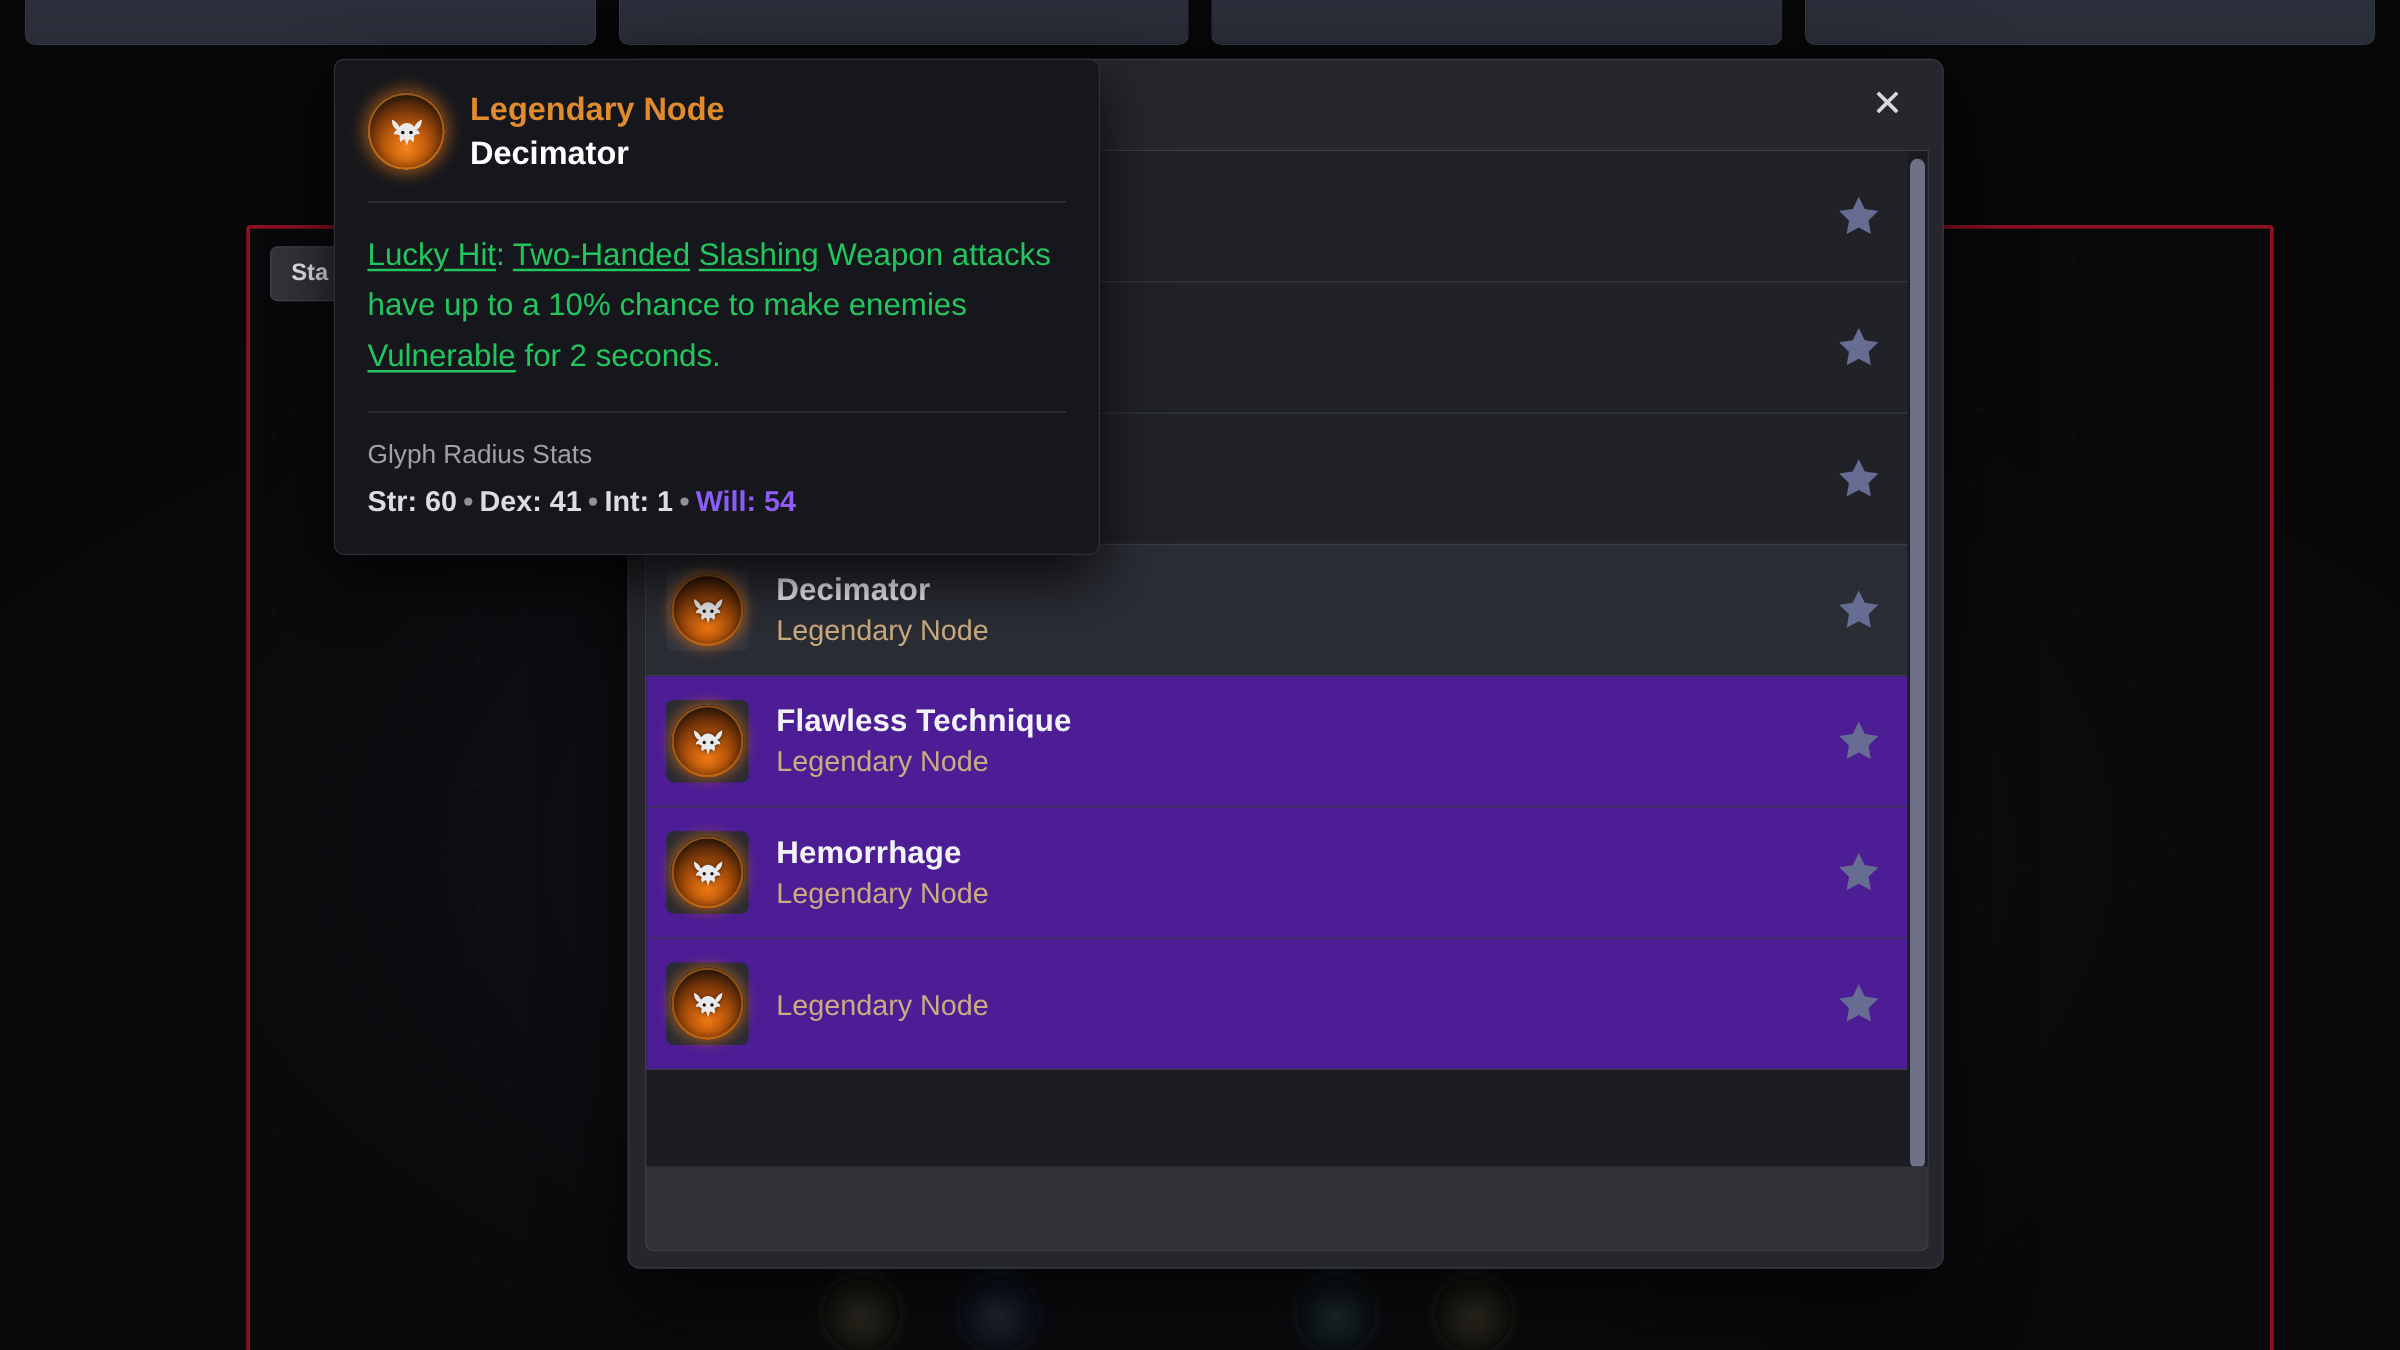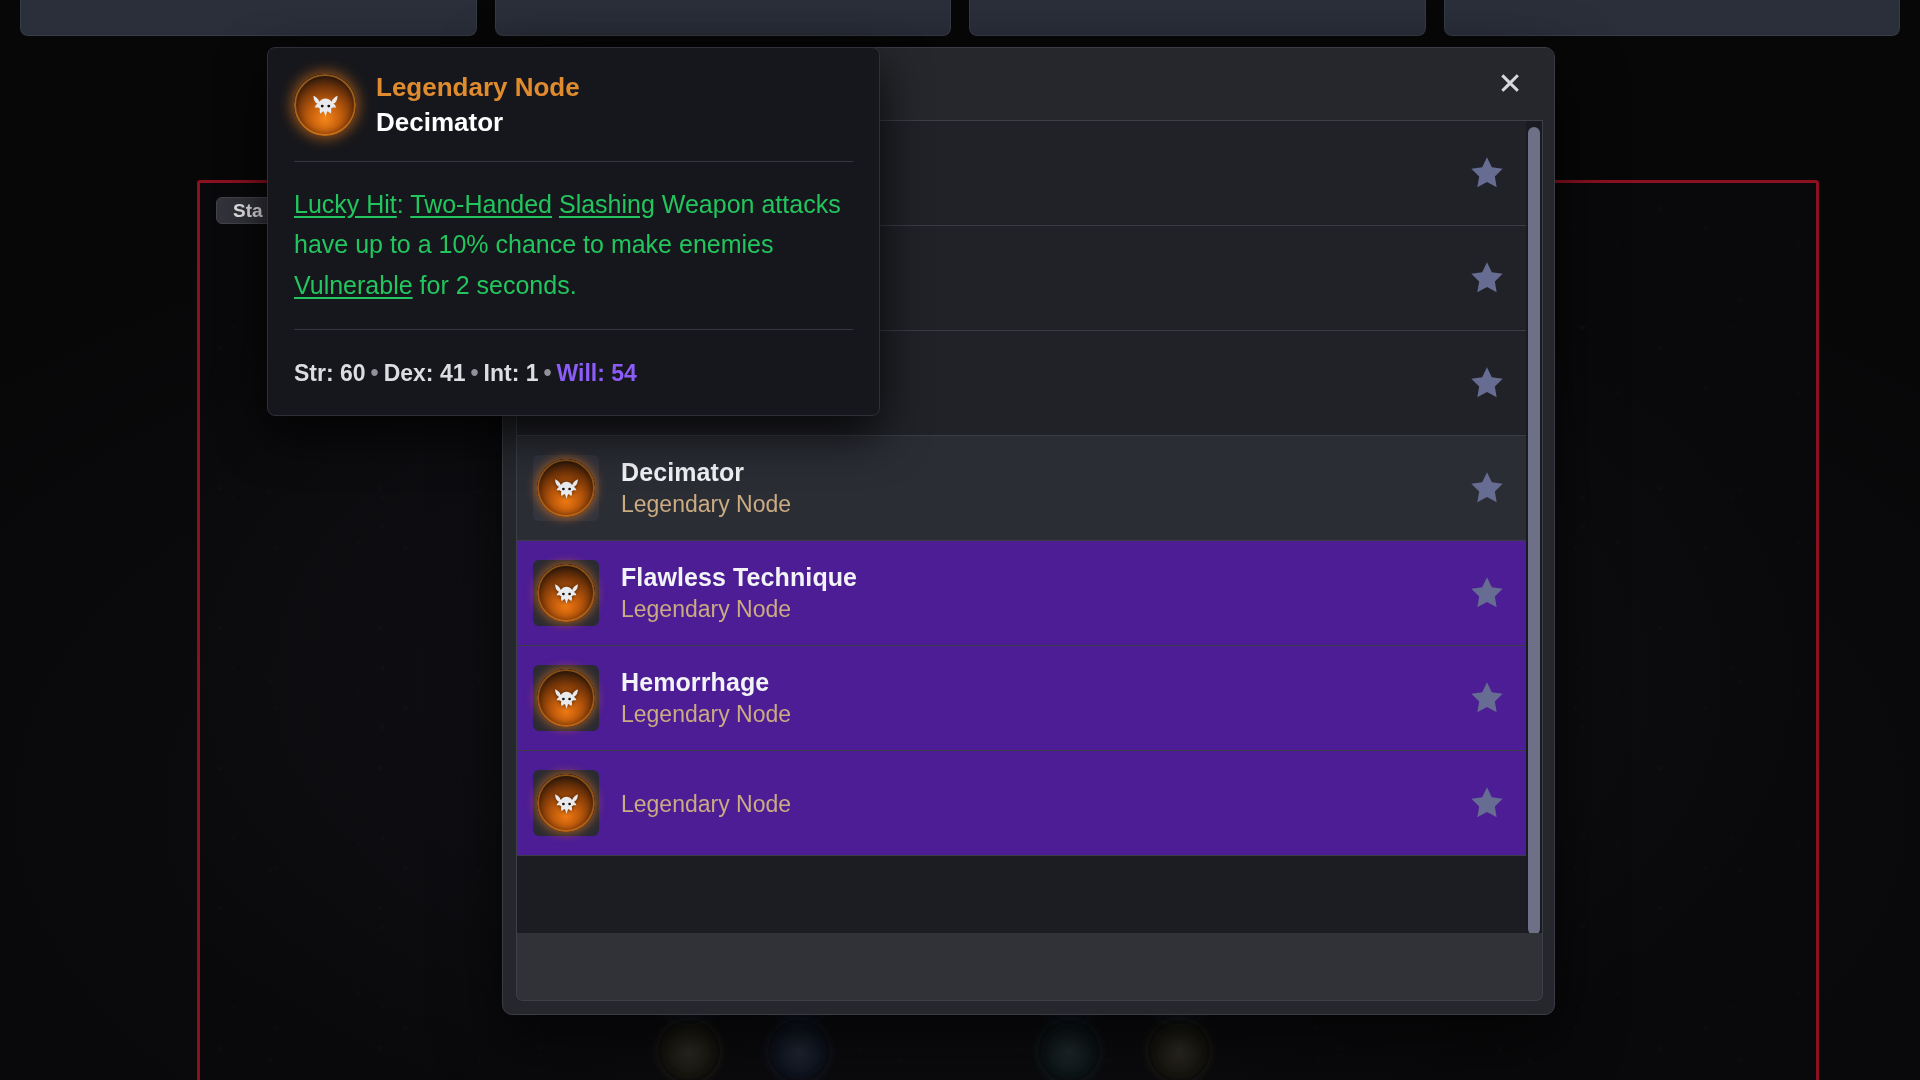--- a/index.html
+++ b/index.html
@@ -63,21 +63,21 @@
       radial-gradient(circle at 76% 72%, rgba(70,70,85,.10) 0 2px, transparent 3px),
       radial-gradient(circle at 88% 40%, rgba(70,70,85,.07) 0 2px, transparent 3px),
       radial-gradient(circle at 22% 85%, rgba(70,70,85,.08) 0 2px, transparent 3px);
     background-size: 160px 140px, 210px 190px, 130px 160px, 240px 200px, 180px 150px, 150px 170px;
   }
 
   .stats-btn {
     position: absolute;
     left: 16px;
     top: 14px;
-    height: 27px;
+    height: 44px;
     padding: 0 16px;
     display: flex;
     align-items: center;
     background: #32323a;
     border: 1px solid #43434d;
     border-radius: 6px;
     color: #e7e7ea;
     font-size: 19px;
     font-weight: 700;
     white-space: nowrap;
@@ -515,17 +515,18 @@
       </div>
     </div>
 
     <div class="tt-sep"></div>
 
     <div class="tt-body" id="tt-desc"><u>Lucky Hit</u>: <u>Two-Handed</u> <u>Slashing</u> Weapon attacks have up to a 10% chance to make enemies <u>Vulnerable</u> for 2 seconds.</div>
 
     <div class="tt-sep"></div>
 
     <div class="tt-foot">
+      <div class="tt-foot-label">Glyph Radius Stats</div>
       <div class="tt-stats" id="tt-stats"><span class="">Str: 60</span><span class="dot">•</span><span class="">Dex: 41</span><span class="dot">•</span><span class="">Int: 1</span><span class="dot">•</span><span class="will">Will: 54</span></div>
     </div>
   </div>
 
 </div>
 
 </body></html>

